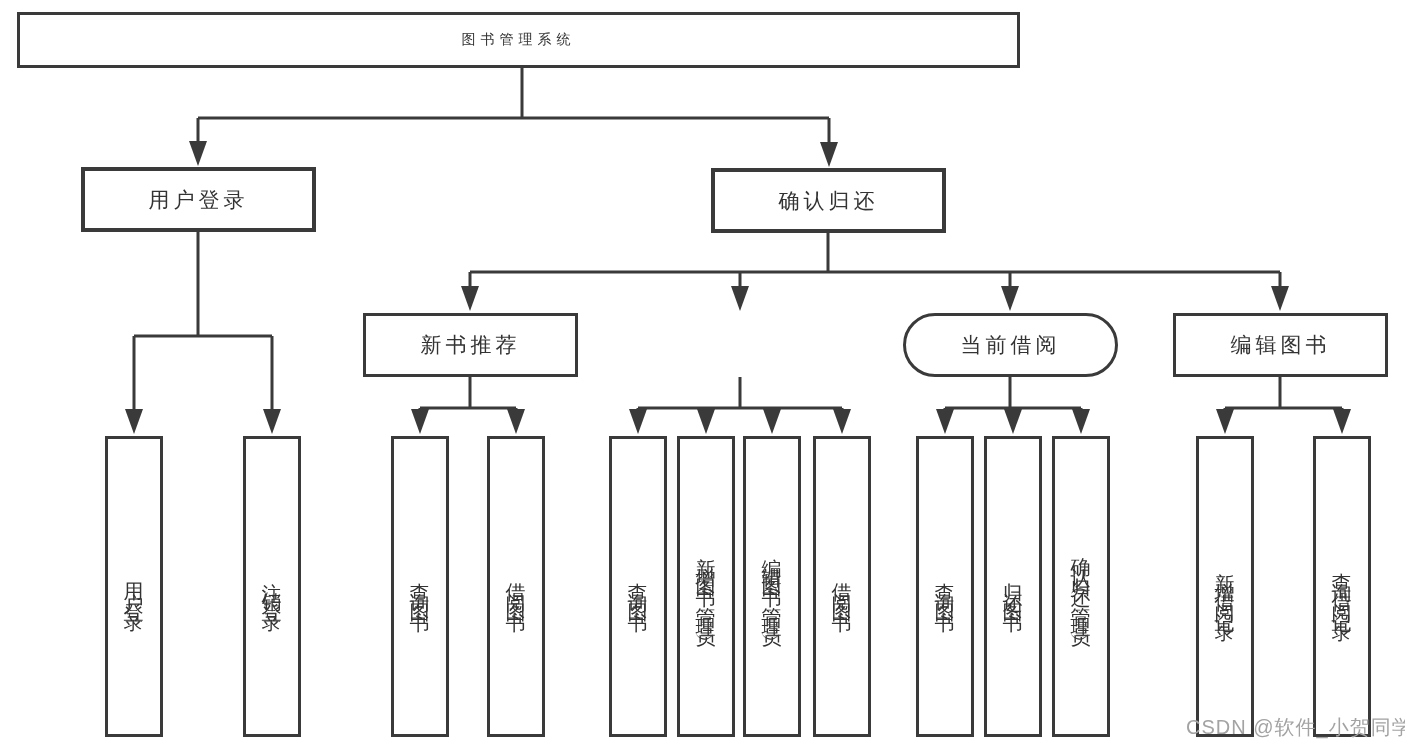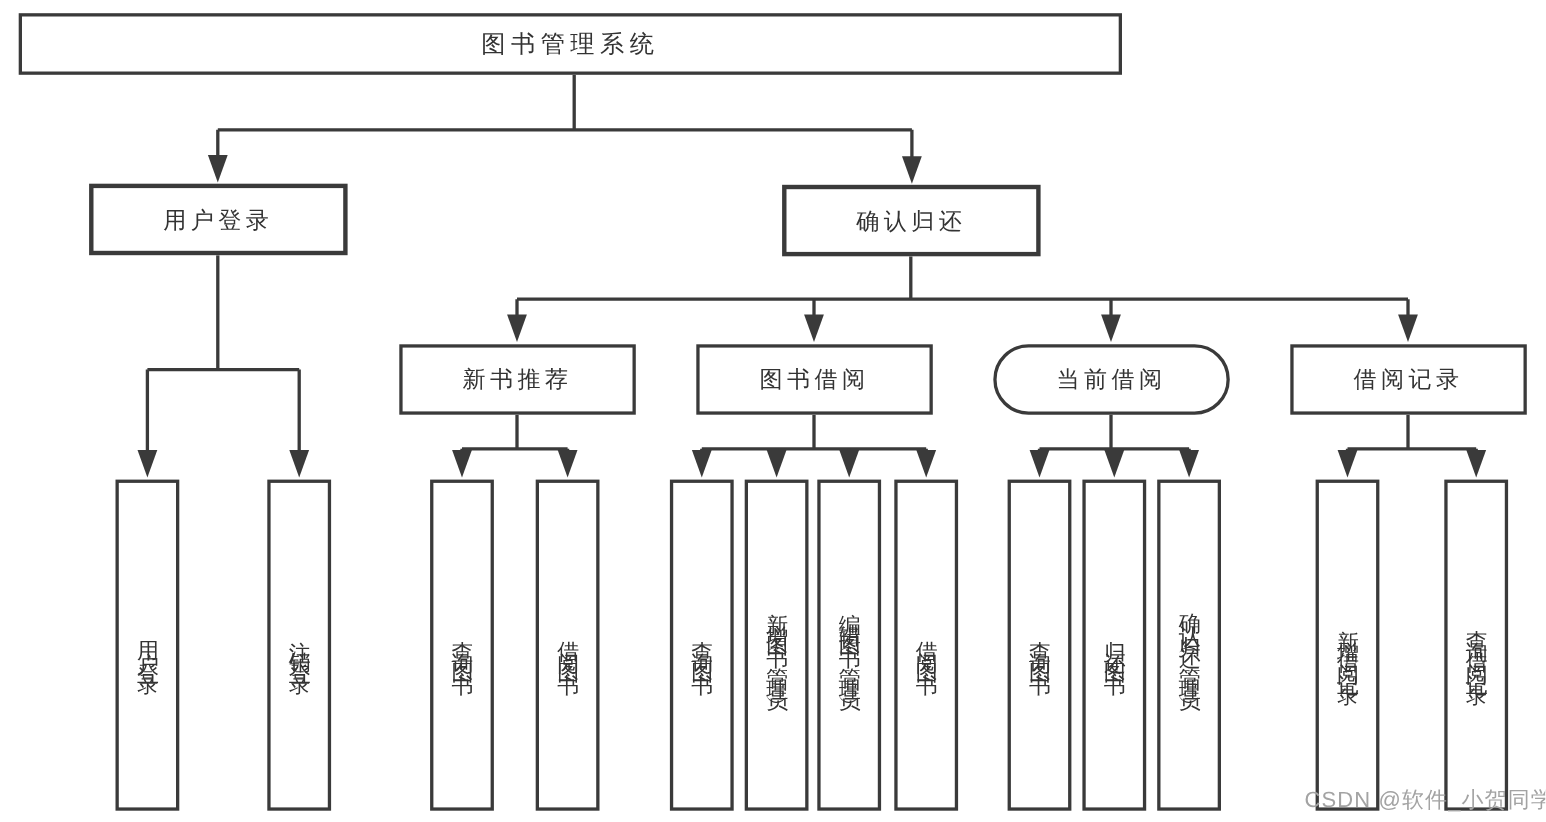--- a/index.html
+++ b/index.html
@@ -22,21 +22,21 @@
   .node {
     position: absolute;
     z-index: 1;
     background: #ffffff;
     border: 3px solid var(--line, #3a3a3a);
     display: flex;
     align-items: center;
     justify-content: center;
     text-align: center;
   }
-  .lvl1 { font-size: 22px; letter-spacing: 5px; border-width: 3px; }
+  .lvl1 { font-size: 14px; letter-spacing: 5px; border-width: 3px; }
   .lvl2 { font-size: 21px; letter-spacing: 4px; border-width: 4px; }
   .lvl3 { font-size: 21px; letter-spacing: 4px; }
   .leaf span {
     writing-mode: vertical-rl;
     text-orientation: mixed;
     font-size: 20px;
     letter-spacing: 10px;
     line-height: 1;
   }
   .watermark {
@@ -103,28 +103,25 @@
   <div class="node lvl2" style="left:81px; top:167px; width:235px; height:65px;">
     <span>用户登录</span>
   </div>
   <div class="node lvl2" style="left:711px; top:168px; width:235px; height:65px;">
     <span>确认归还</span>
   </div>
 
   <div class="node lvl3" style="left:363px; top:313px; width:215px; height:64px;">
     <span>新书推荐</span>
   </div>
-  <div class="node lvl3" style="left:633px; top:313px; width:215px; height:64px;">
-    <span>图书借阅</span>
-  </div>
   <div class="node lvl3" style="left:903px; top:313px; width:215px; height:64px;border-radius:32px;">
     <span>当前借阅</span>
   </div>
   <div class="node lvl3" style="left:1173px; top:313px; width:215px; height:64px;">
-    <span>借阅记录</span>
+    <span>编辑图书</span>
   </div>
 
   <div class="node leaf" style="left:105px; top:436px; width:58px; height:301px;">
     <span>用户登录</span>
   </div>
   <div class="node leaf" style="left:243px; top:436px; width:58px; height:301px;">
     <span>注销登录</span>
   </div>
 
   <div class="node leaf" style="left:391px; top:436px; width:58px; height:301px;">

